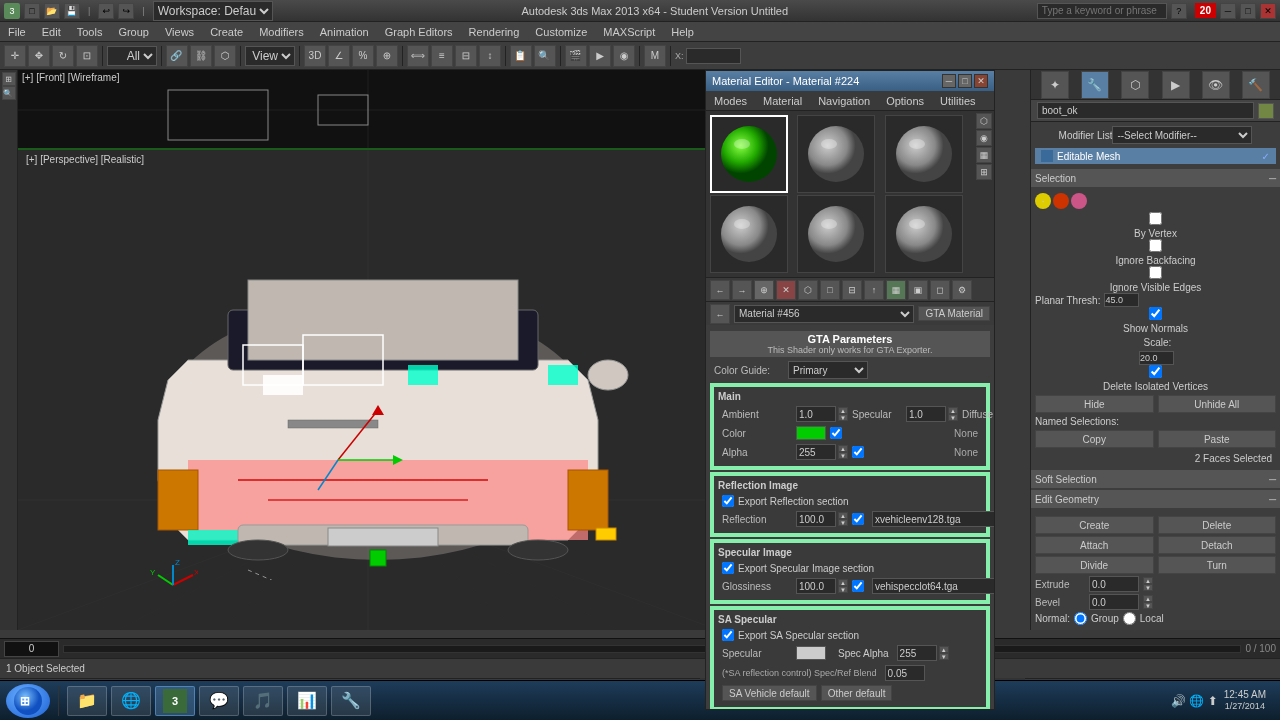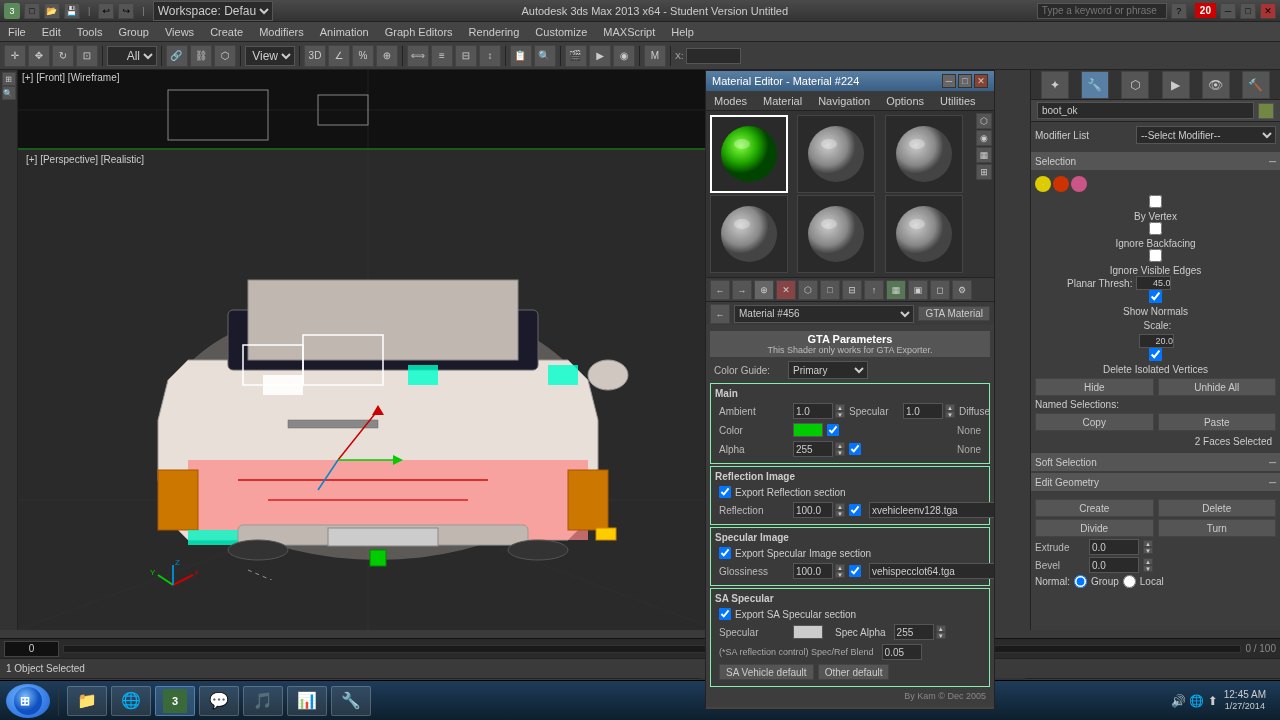--- a/index.html
+++ b/index.html
@@ -72,61 +72,61 @@
     #mat-name-bar { height: 24px; background: #3a3a3a; display: flex; align-items: center; padding: 0 4px; gap: 4px; border-top: 1px solid #222; }
     #mat-name-select { flex: 1; height: 18px; background: #2a2a2a; border: 1px solid #555; color: #ccc; font-size: 10px; }
     #mat-type-label { background: #555; border: 1px solid #444; padding: 1px 6px; font-size: 10px; color: #ccc; }
 
     
     #gta-params { background: #3d3d3d; padding: 4px; font-size: 10px; }
     .gta-row { display: flex; align-items: center; gap: 4px; padding: 2px 4px; }
     .gta-label { color: #bbb; min-width: 70px; font-size: 10px; }
     .gta-checkbox { width: 12px; height: 12px; }
     .color-swatch { width: 30px; height: 14px; border: 1px solid #555; cursor: pointer; }
-    .gta-section { background: #3a3a3a; border: 1px solid #86efac; padding: 4px; margin: 2px 0; }
+    .gta-section { background: #3a3a3a; border: 4px solid #86efac; padding: 4px; margin: 2px 0; }
     .gta-section-header { font-size: 10px; color: #ccc; font-weight: bold; margin-bottom: 2px; }
     .spinner-group { display: flex; align-items: center; gap: 2px; }
     .spinner-input { width: 40px; height: 16px; background: #2a2a2a; border: 1px solid #555; color: #ccc; font-size: 10px; padding: 0 2px; }
     .spinner-arrows { display: flex; flex-direction: column; }
     .spin-arrow { width: 10px; height: 7px; background: #555; border: 1px solid #444; cursor: pointer; display: flex; align-items: center; justify-content: center; font-size: 6px; }
     .gta-text-input { flex: 1; height: 16px; background: #2a2a2a; border: 1px solid #555; color: #ccc; font-size: 10px; padding: 0 2px; }
     .gta-btn { height: 16px; background: #555; border: 1px solid #444; color: #ccc; font-size: 10px; padding: 0 6px; cursor: pointer; }
     .color-guide-select { width: 80px; height: 18px; background: #2a2a2a; border: 1px solid #555; color: #ccc; font-size: 10px; }
     .rt-btn { width: 28px; height: 28px; background: #555; border: 1px solid #444; display: flex; align-items: center; justify-content: center; cursor: pointer; font-size: 10px; color: #ccc; }
 
     
     #cmd-panel {
       position: absolute; right: 0; top: 42px; width: 250px; height: 560px;
       background: #3d3d3d; border-left: 1px solid #222; overflow-y: auto;
     }
     #cmd-header { height: 22px; background: #444; display: flex; align-items: center; padding: 0 6px; font-size: 11px; color: #ccc; border-bottom: 1px solid #222; }
     .cmd-name-input { flex: 1; height: 17px; background: #2a2a2a; border: 1px solid #555; color: #ccc; font-size: 10px; padding: 0 4px; margin-right: 4px; }
     .cmd-color-swatch { width: 16px; height: 16px; background: #8a4a; border: 1px solid #555; }
     #modifier-section { padding: 4px; }
-    .modifier-header { display: flex; align-items: center; justify-content: space-between; margin-bottom: 4px; }
+    .modifier-header { display: flex; align-items: center; justify-content: center; margin-bottom: 4px; }
     .modifier-label { font-size: 10px; color: #ccc; }
     .modifier-item { background: #5a7fa5; padding: 2px 6px; font-size: 10px; color: white; margin-bottom: 1px; display: flex; align-items: center; }
     .mod-icon { width: 12px; height: 12px; background: #4a6f95; margin-right: 4px; }
 
     
     .section-header-bar {
       height: 18px; background: #555; display: flex; align-items: center; padding: 0 4px;
       font-size: 10px; color: #ccc; cursor: pointer; justify-content: space-between;
       margin-bottom: 2px;
     }
     .selection-content { padding: 4px; }
     .sel-row { display: flex; align-items: center; gap: 4px; margin-bottom: 3px; }
     .sel-circles { display: flex; gap: 2px; }
     .sel-circle { width: 16px; height: 16px; border-radius: 50%; cursor: pointer; display: flex; align-items: center; justify-content: center; }
     .sel-circle.yellow { background: #ddcc00; }
     .sel-circle.red { background: #cc3300; }
     .sel-circle.pink { background: #cc5588; }
     .sel-check { font-size: 10px; color: #ccc; display: flex; align-items: center; gap: 3px; }
-    .planar-row { display: flex; align-items: center; gap: 4px; margin-left: 32px; }
-    .planar-input { width: 35px; height: 14px; background: #2a2a2a; border: 1px solid #555; color: #ccc; font-size: 9px; text-align: right; }
+    .planar-row { display: flex; align-items: center; gap: 4px; }
+    .planar-input { width: 35px; height: 14px; background: #2a2a2a; border: 1px solid #555; color: #ccc; font-size: 9px; }
     .btn-row { display: flex; gap: 4px; margin: 3px 0; }
     .cmd-btn { flex: 1; height: 18px; background: #555; border: 1px solid #444; color: #ccc; font-size: 10px; cursor: pointer; display: flex; align-items: center; justify-content: center; }
     .sel-info { font-size: 10px; color: #ccc; text-align: right; padding: 2px 4px; }
 
     
     .edit-geom-content { padding: 4px; }
     .eg-btn-row { display: flex; gap: 4px; margin: 2px 0; }
     .eg-btn { flex: 1; height: 18px; background: #555; border: 1px solid #444; color: #ccc; font-size: 10px; cursor: pointer; display: flex; align-items: center; justify-content: center; }
     .eg-field-row { display: flex; align-items: center; gap: 4px; margin: 2px 0; }
     .eg-label { font-size: 10px; color: #bbb; min-width: 50px; }
@@ -636,20 +636,25 @@
       <div class="cmd-color-swatch"></div>
     </div>
 
     <div id="modifier-section">
       <div class="modifier-header">
         <span class="modifier-label">Modifier List</span>
         <select style="width:140px; height:18px; background:#2a2a2a; border:1px solid #555; color:#ccc; font-size:10px;">
           <option>--Select Modifier--</option>
         </select>
       </div>
+      <div class="modifier-item">
+        <div class="mod-icon" style="background:#3a6a9a;"></div>
+        <span>Editable Mesh</span>
+        <span style="margin-left:auto; color:#88aaff; font-size:10px;">✓</span>
+      </div>
     </div>
 
     <div>
       <div class="section-header-bar">
         <span>Selection</span>
         <span>─</span>
       </div>
       <div class="selection-content">
 
         <div class="sel-row">
@@ -718,20 +723,24 @@
 
     <div>
       <div class="section-header-bar">
         <span>Edit Geometry</span>
         <span>─</span>
       </div>
       <div class="edit-geom-content">
         <div class="eg-btn-row">
           <button class="eg-btn">Create</button>
           <button class="eg-btn">Delete</button>
+        </div>
+        <div class="eg-btn-row">
+          <button class="eg-btn">Attach</button>
+          <button class="eg-btn">Detach</button>
         </div>
         <div class="eg-btn-row">
           <button class="eg-btn">Divide</button>
           <button class="eg-btn">Turn</button>
         </div>
 
         <div class="eg-field-row">
           <span class="eg-label">Extrude</span>
           <input class="eg-spinner" value="0.0" style="">
           <div style="display:flex;flex-direction:column;">

